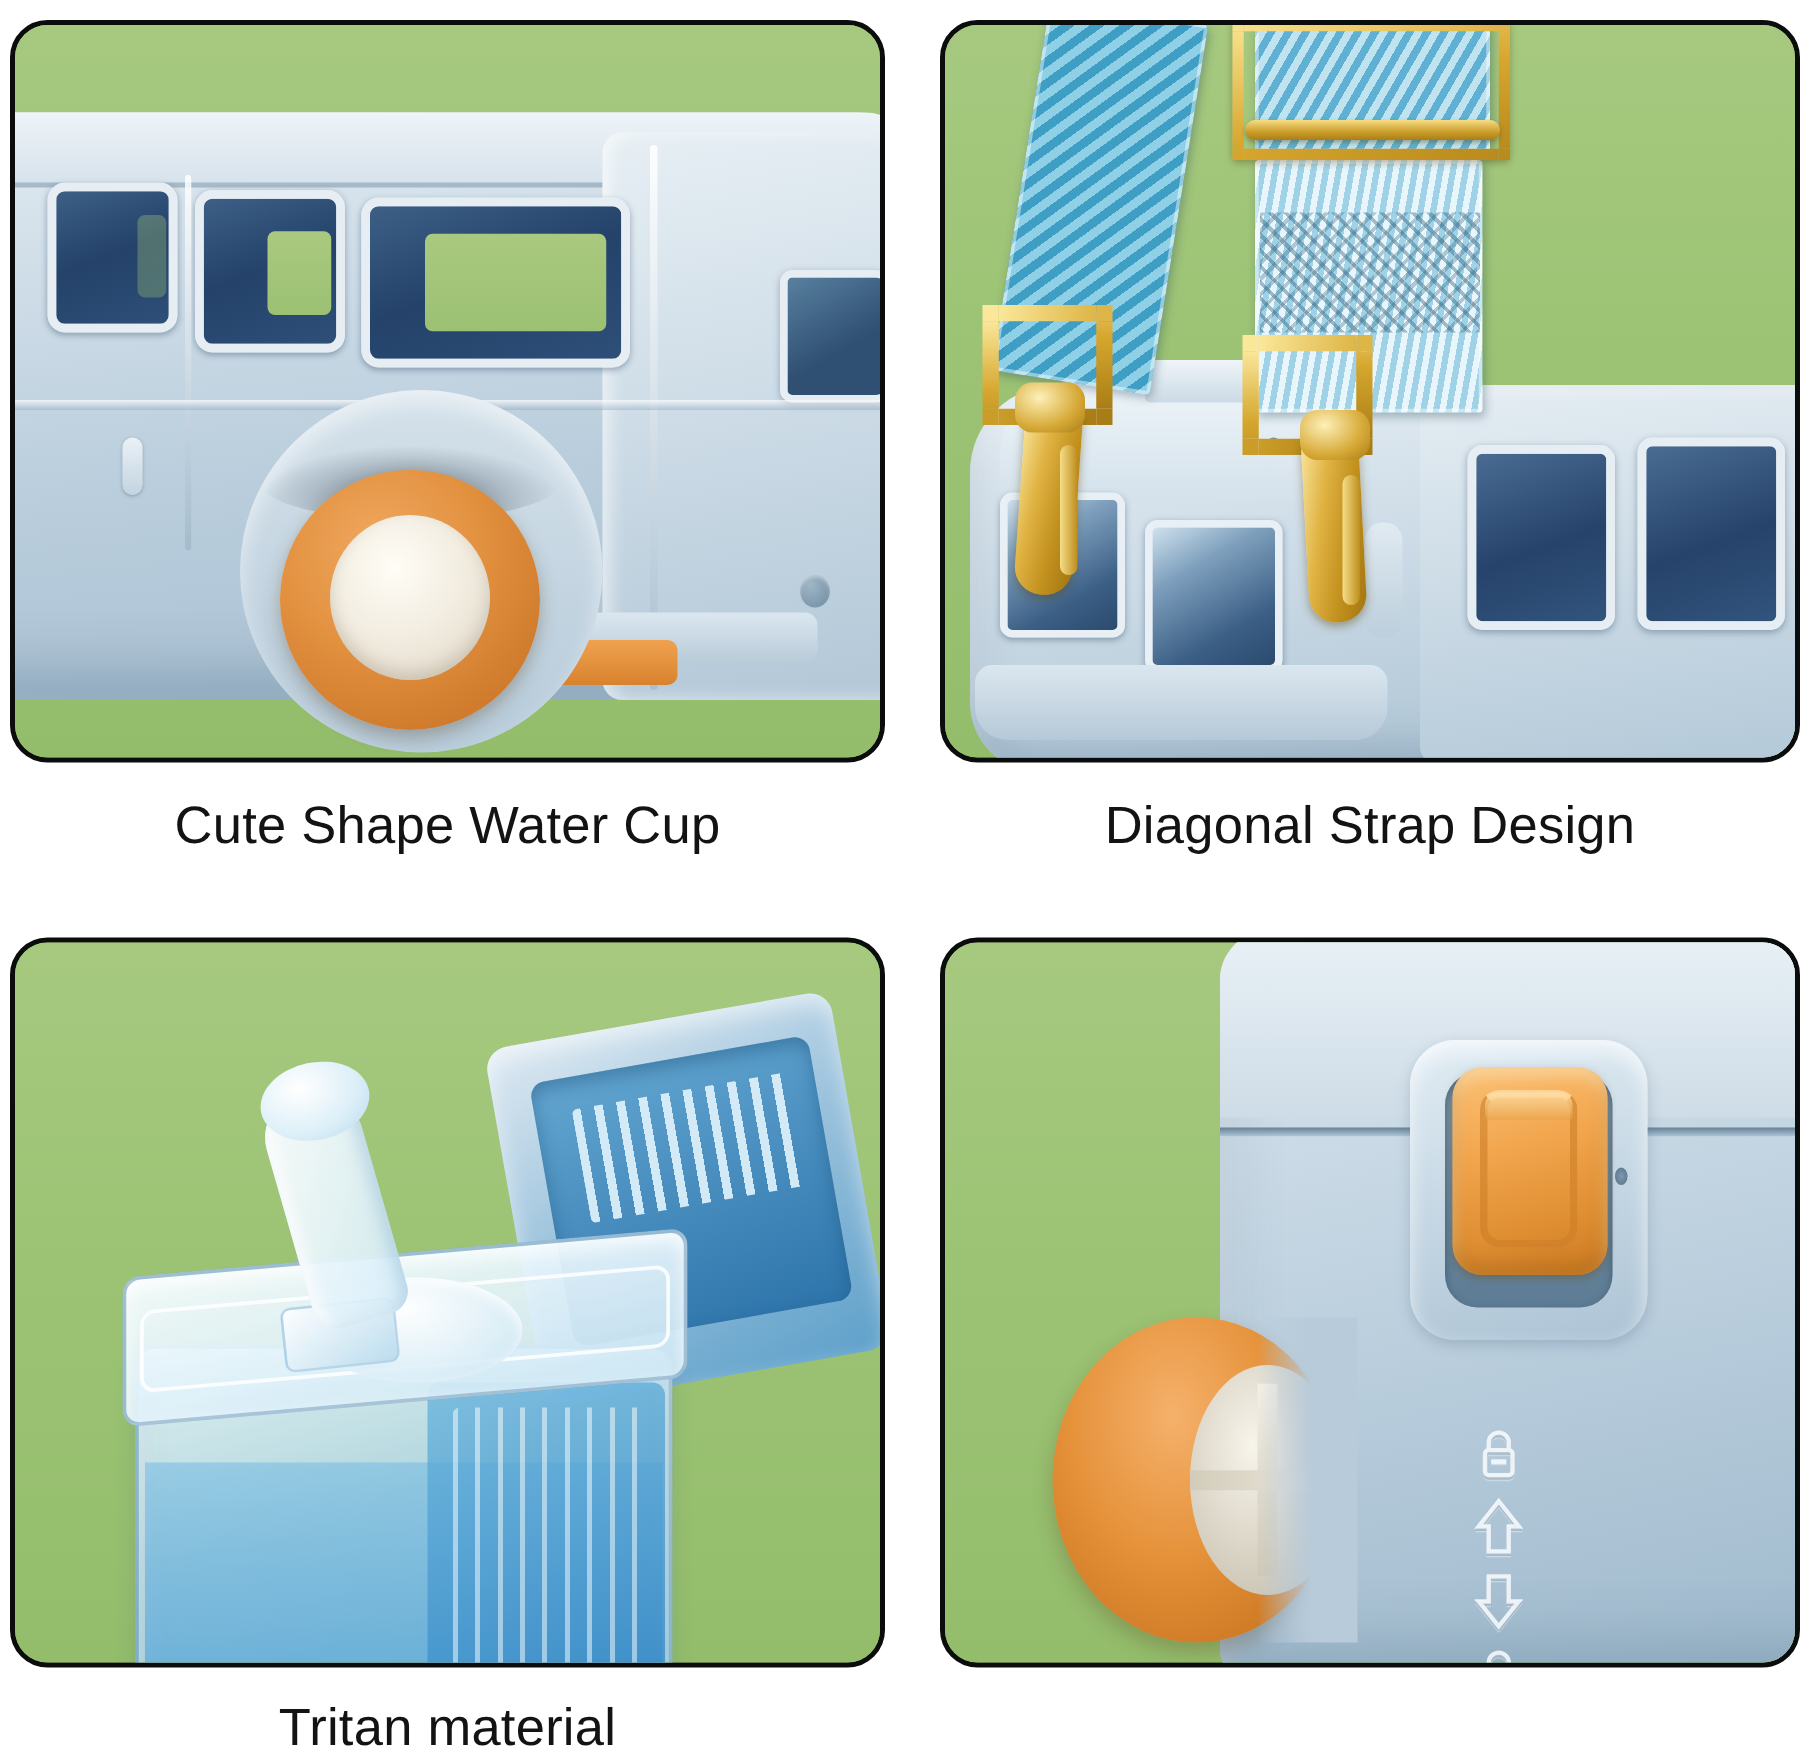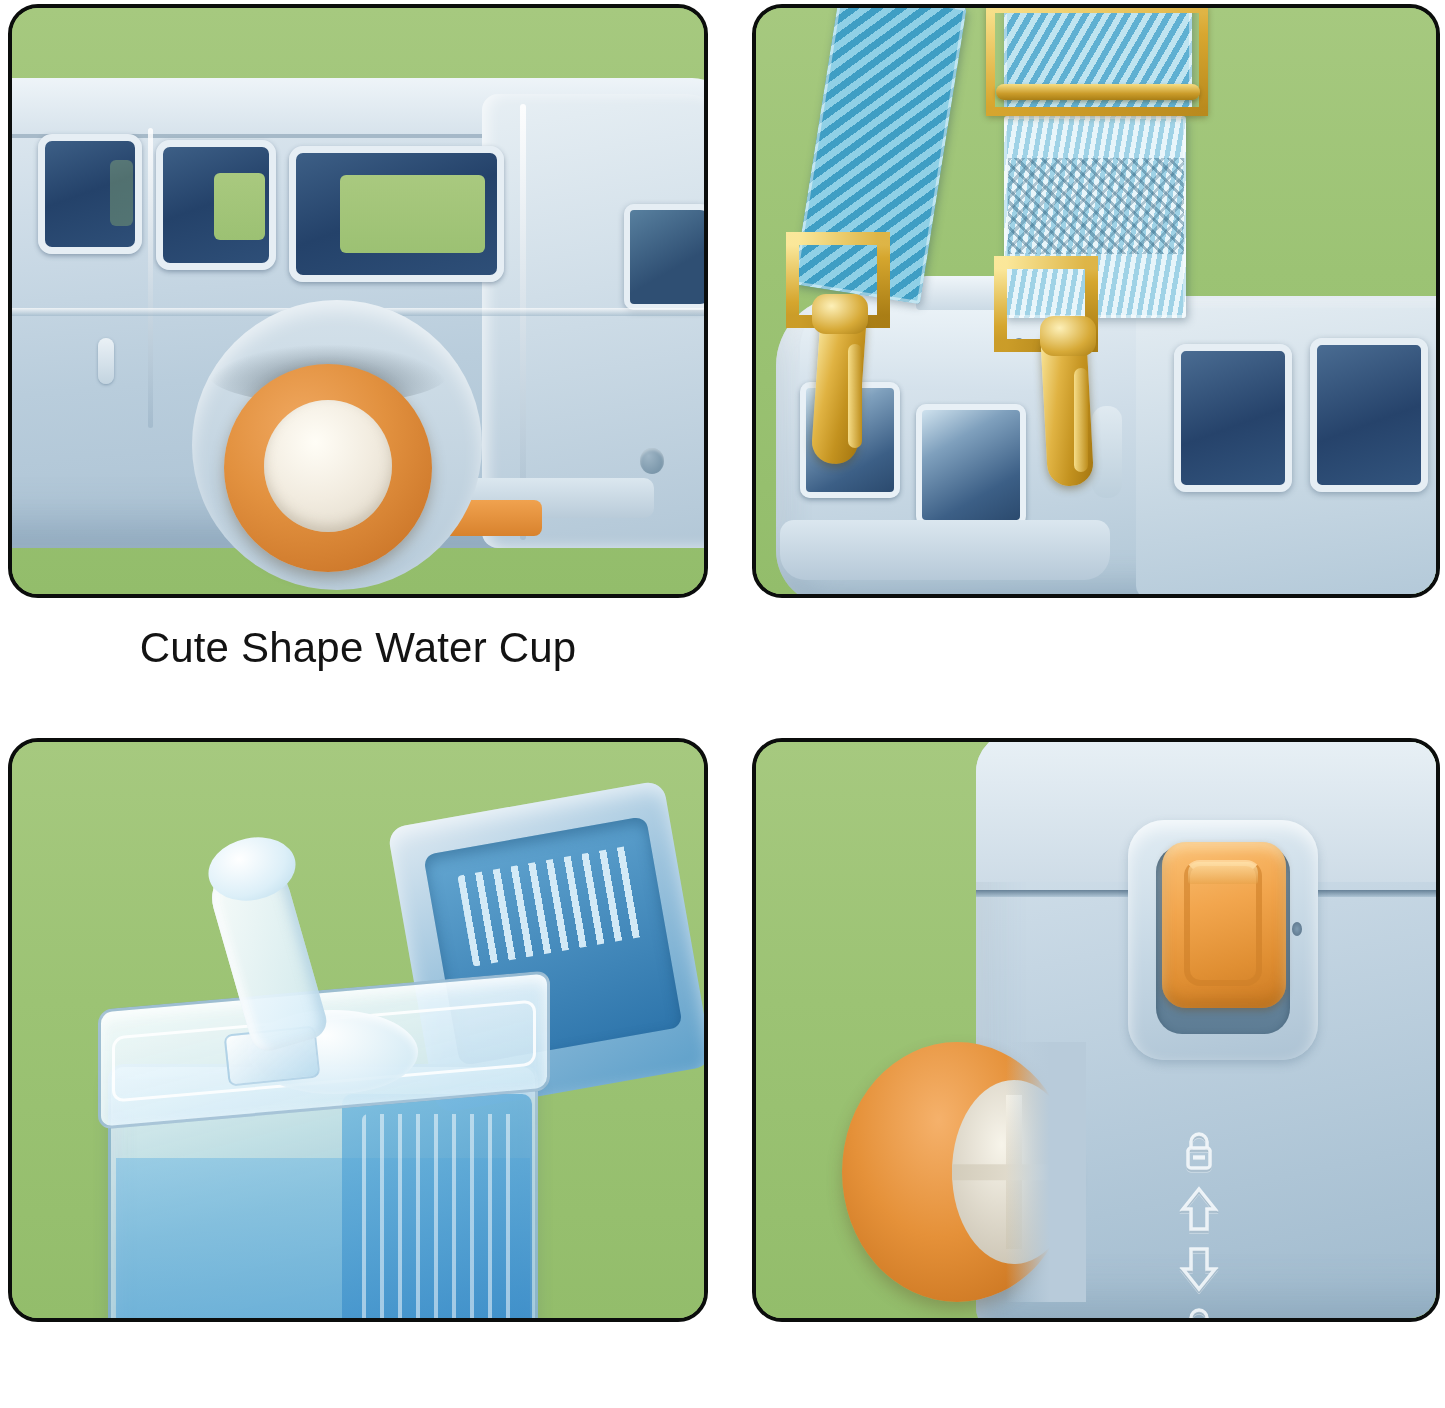--- a/index.html
+++ b/index.html
@@ -13,21 +13,21 @@
   .sheet {
     position: relative;
     width: 1445px;
     height: 1408px;
     background: #ffffff;
   }
 
   
   .grid {
     position: absolute;
-    left: 0; top: 0;
+    left: 0; top: 12px;
     width: 1445px; height: 1125px;
   }
   .cell { position: absolute; }
   .cell-tl { left: 8px;   top: 4px;   width: 700px; height: 594px; }
   .cell-tr { left: 752px; top: 4px;   width: 688px; height: 594px; }
   .cell-bl { left: 8px;   top: 738px; width: 700px; height: 584px; }
   .cell-br { left: 752px; top: 738px; width: 688px; height: 584px; }
 
   .panel {
     position: absolute;
@@ -638,20 +638,21 @@
           <div class="clasp clasp-1"></div>
           <div class="clasp-gate gate-1"></div>
           <div class="clasp-head head-1"></div>
 
           <div class="clasp clasp-2"></div>
           <div class="clasp-gate gate-2"></div>
           <div class="clasp-head head-2"></div>
         </div>
       </div>
     </div>
+    <div class="caption cap-tr">Diagonal Strap Design</div>
 
     <div class="cell cell-bl">
       <div class="panel">
         <div class="scene">
           <div class="bg-green"></div>
 
           <div class="rear-lid"></div>
           <div class="rear-lid-inner"></div>
           <div class="rear-lid-comb"></div>
 
@@ -662,20 +663,21 @@
 
           <div class="tritan-lid"></div>
           <div class="lid-rim"></div>
           <div class="spout-base"></div>
           <div class="spout-clip"></div>
           <div class="spout"></div>
           <div class="spout-tip"></div>
         </div>
       </div>
     </div>
+    <div class="caption cap-bl">Tritan material</div>
 
     <div class="cell cell-br">
       <div class="panel">
         <div class="scene">
           <div class="bg-green"></div>
 
           <div class="body4"></div>
           <div class="body4-top"></div>
           <div class="seam4"></div>
 

